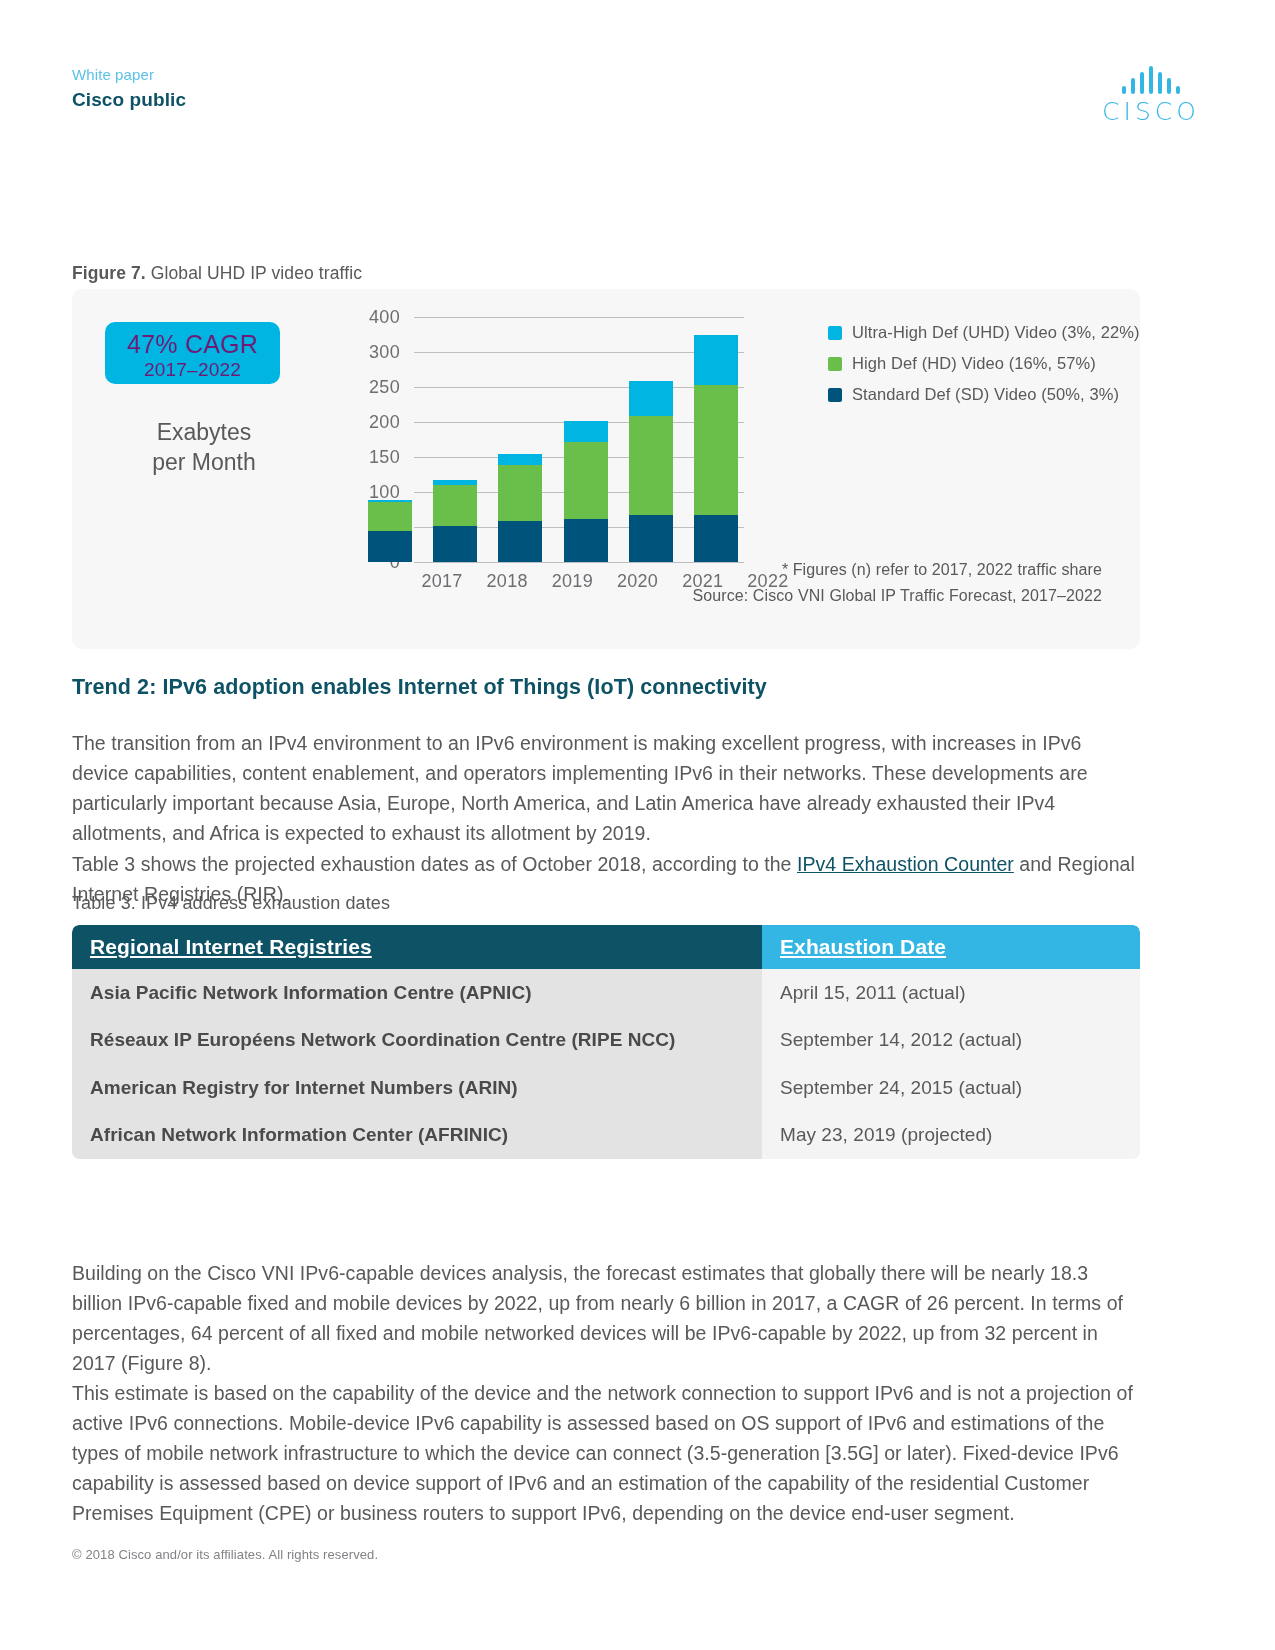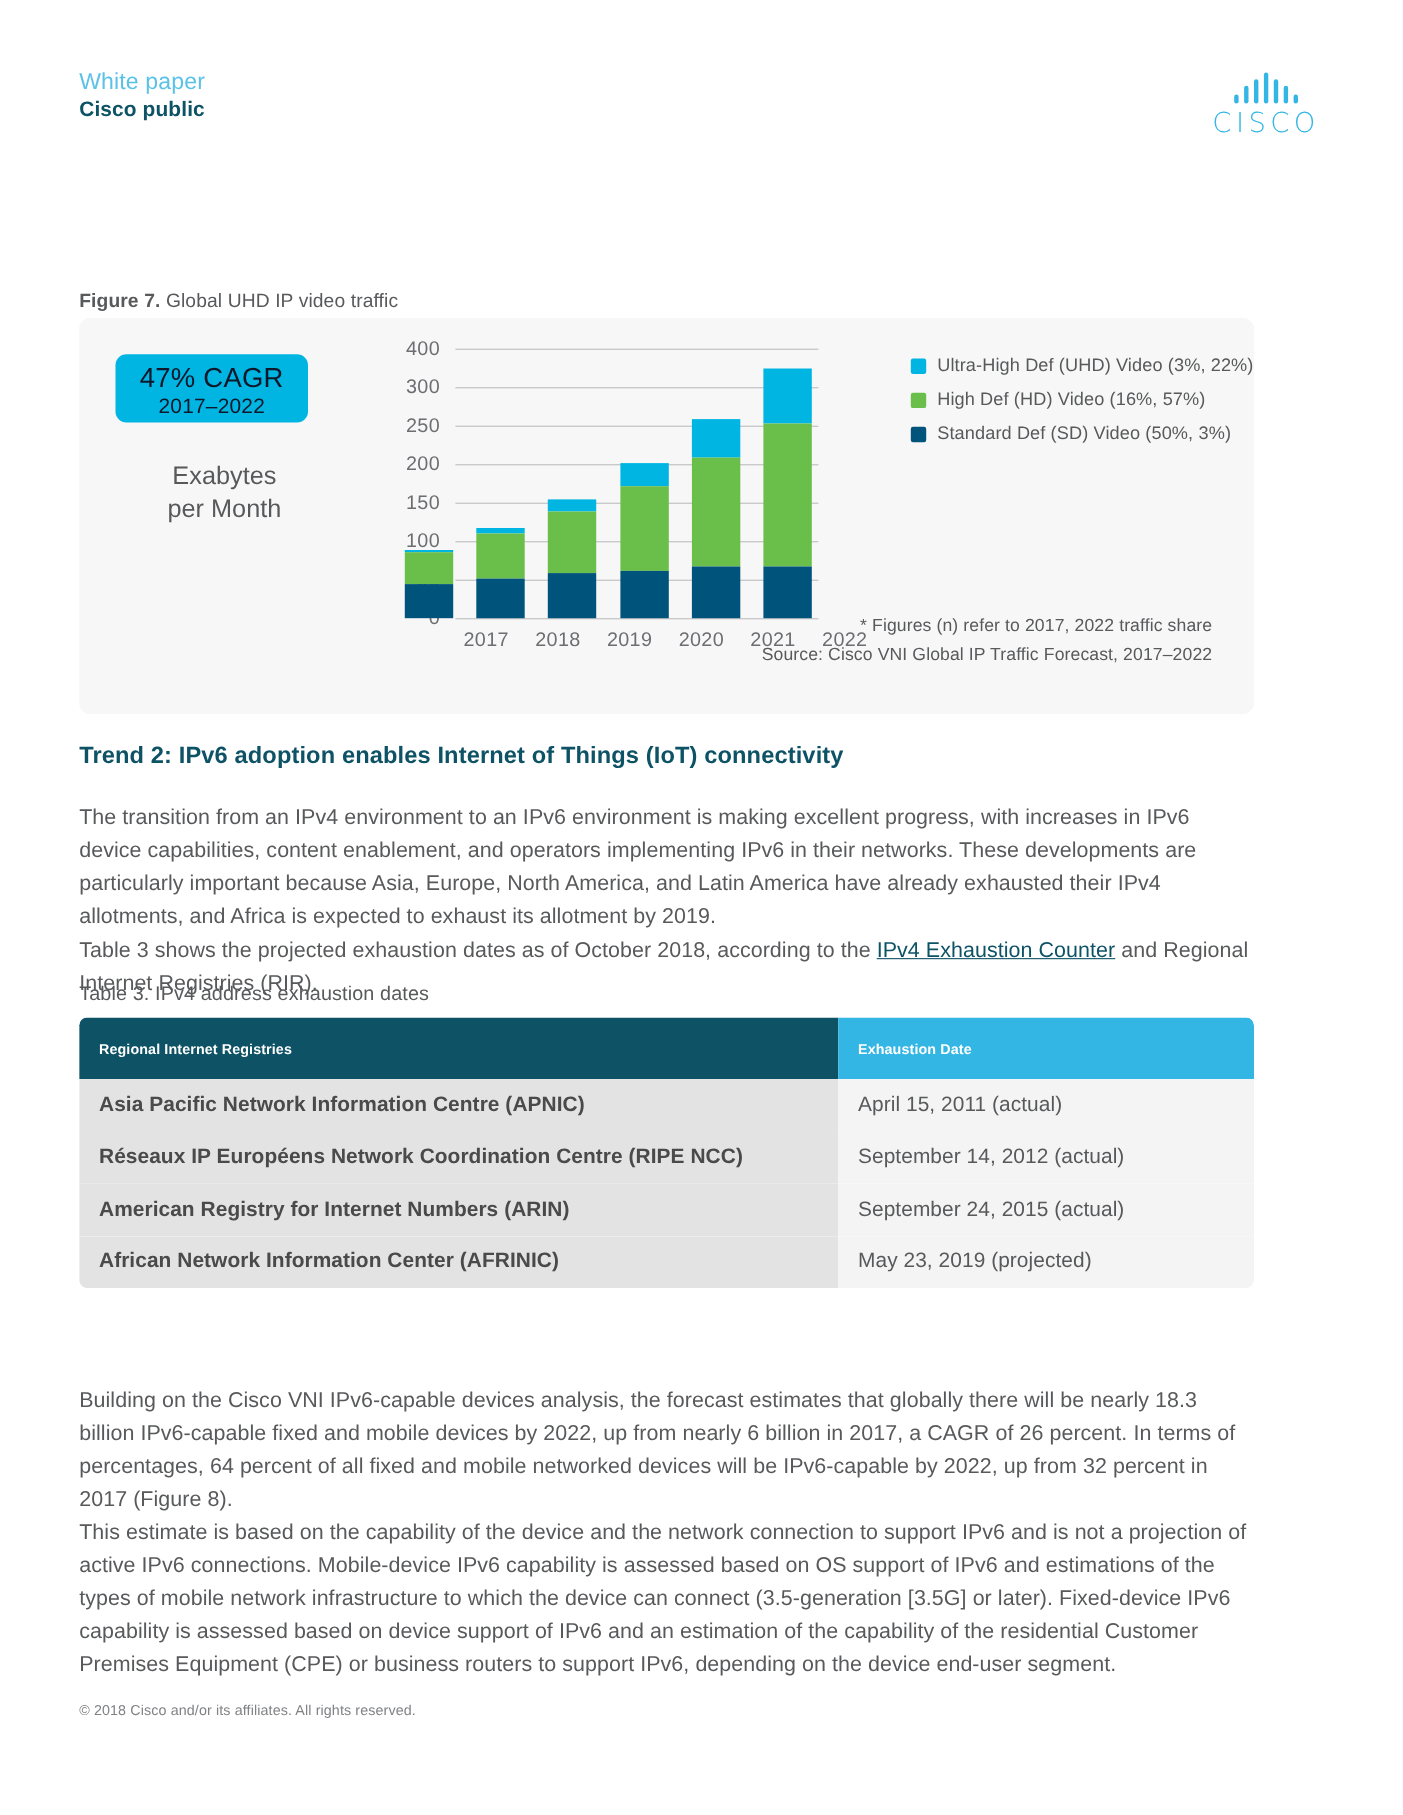--- a/index.html
+++ b/index.html
@@ -24,21 +24,21 @@
 
   
   .header {
     position: absolute;
     top: 62px;
     left: 72px;
     right: 72px;
     height: 60px;
   }
   .hdr-white-paper {
-    font-size: 21px;
+    font-size: 15px;
     color: #5bc2e7;
     line-height: 25px;
     letter-spacing: .1px;
   }
   .hdr-cisco-public {
     font-size: 19px;
     font-weight: bold;
     color: #0d5265;
     line-height: 25px;
     letter-spacing: .1px;
@@ -101,21 +101,21 @@
   }
 
   .cagr-badge {
     position: absolute;
     left: 33px;
     top: 33px;
     width: 175px;
     height: 62px;
     background: #00b5e2;
     border-radius: 10px;
-    color: #0f172a;
+    color: #701a75;
     text-align: center;
     padding-top: 8px;
     box-sizing: border-box;
   }
   .cagr-main { font-size: 25px; line-height: 28px; letter-spacing: .2px; }
   .cagr-sub  { font-size: 19px; line-height: 23px; letter-spacing: .2px; }
 
   .units-label {
     position: absolute;
     left: 33px;
@@ -287,25 +287,26 @@
     table-layout: fixed;
     overflow: hidden;
     border-radius: 7px;
   }
   .table th, .table td {
     text-align: left;
     padding: 0 18px;
     box-sizing: border-box;
   }
   .table thead th {
-    height: 56px;
-    font-size: 13px;
+    height: 44px;
+    font-size: 21px;
     color: #ffffff;
     font-weight: bold;
     letter-spacing: .1px;
+    text-decoration: underline;
   }
   .th-left  { background: #0d5265; width: 690px; border-top-left-radius: 7px; }
   .th-right { background: #34b6e4; border-top-right-radius: 7px; }
 
   .table tbody td { height: 47.5px; font-size: 19px; letter-spacing: .05px; }
   .td-left  { background: #e3e3e3; color: #4a4a4a; font-weight: bold; }
   .td-right { background: #f4f4f4; color: #58595b; }
   .table tbody tr:last-child .td-left  { border-bottom-left-radius: 7px; }
   .table tbody tr:last-child .td-right { border-bottom-right-radius: 7px; }
 

